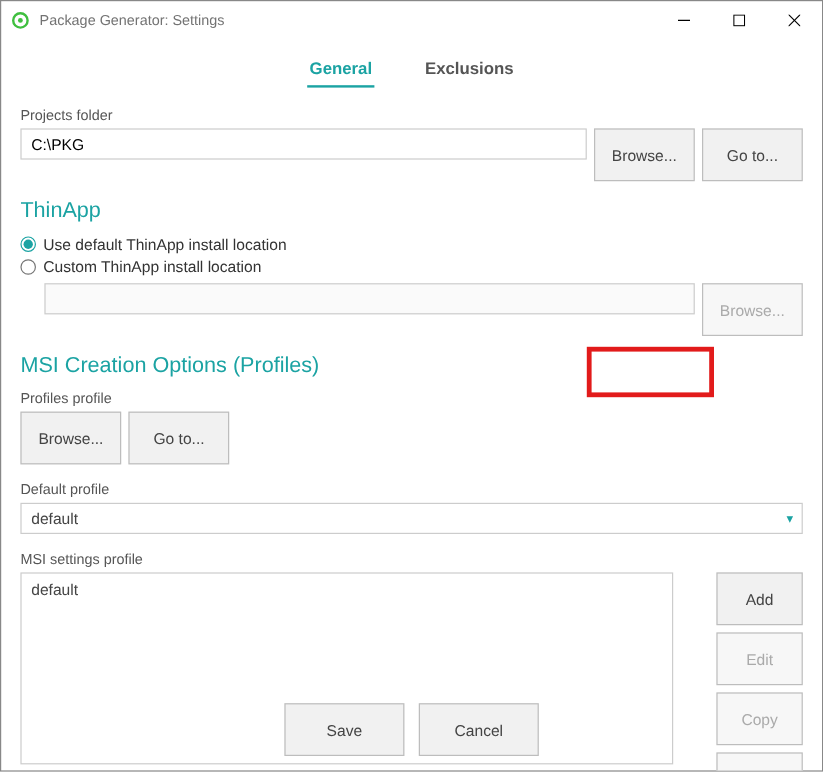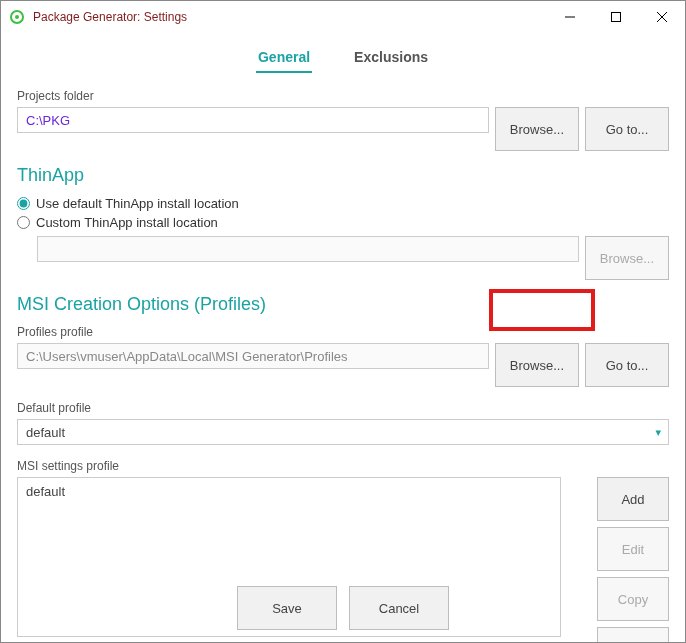--- a/index.html
+++ b/index.html
@@ -17,21 +17,21 @@
   .titlebar {
     height: 32px;
     display: flex;
     align-items: center;
     padding: 0 0 0 8px;
   }
   .app-icon {
     width: 16px; height: 16px; margin-right: 8px;
     display: inline-flex; align-items: center; justify-content: center;
   }
-  .title-text { font-size: 12px; color: #7f1d1d; }
+  .title-text { font-size: 12px; color: #737373; }
   .win-controls { margin-left: auto; display: flex; }
   .win-btn {
     width: 46px; height: 30px;
     display: flex; align-items: center; justify-content: center;
     font-family: "Segoe UI Symbol", sans-serif;
     font-size: 10px; color: #000;
   }
   .content { padding: 0 16px; }
   .tabs {
     display: flex; justify-content: center; gap: 40px;
@@ -46,21 +46,21 @@
     border-bottom: 2px solid #1ba3a3;
   }
   .label {
     font-size: 12px; color: #555; margin-bottom: 4px; display: block;
   }
   .field-row {
     display: flex; gap: 6px; margin-bottom: 14px;
   }
   .text-input {
     flex: 1; height: 26px; border: 1px solid #ccc;
-    padding: 0 8px; font-size: 13px; color: #6d28d9;
+    padding: 0 8px; font-size: 13px; color: #000000;
     background: #fff;
   }
   .text-input[readonly] { background: #fafafa; color: #888; }
   .btn {
     height: 44px; min-width: 84px; padding: 0 14px;
     border: 1px solid #bdbdbd; background: #f1f1f1;
     font-size: 13px; color: #444; cursor: pointer;
     display: inline-flex; align-items: center; justify-content: center;
   }
   .btn.disabled { color: #aaa; cursor: default; background: #f7f7f7; }
@@ -160,21 +160,20 @@
   </label>
   <div class="indent-row">
     <input class="text-input" readonly="" value="" style="">
     <button class="btn disabled">Browse...</button>
   </div>
 
   <div class="section-title">MSI Creation Options (Profiles)</div>
 
   <label class="label">Profiles profile</label>
   <div class="field-row">
-    <input class="text-input" readonly="" value="C:\Users\vmuser\AppData\Local\MSI Generator\Profiles" style="">
     <button class="btn">Browse...</button>
     <button class="btn">Go to...</button>
   </div>
 
   <label class="label">Default profile</label>
   <div class="select-wrap">
     <input class="select" readonly="" value="default" style="">
     <span class="select-chevron">▾</span>
   </div>
 

